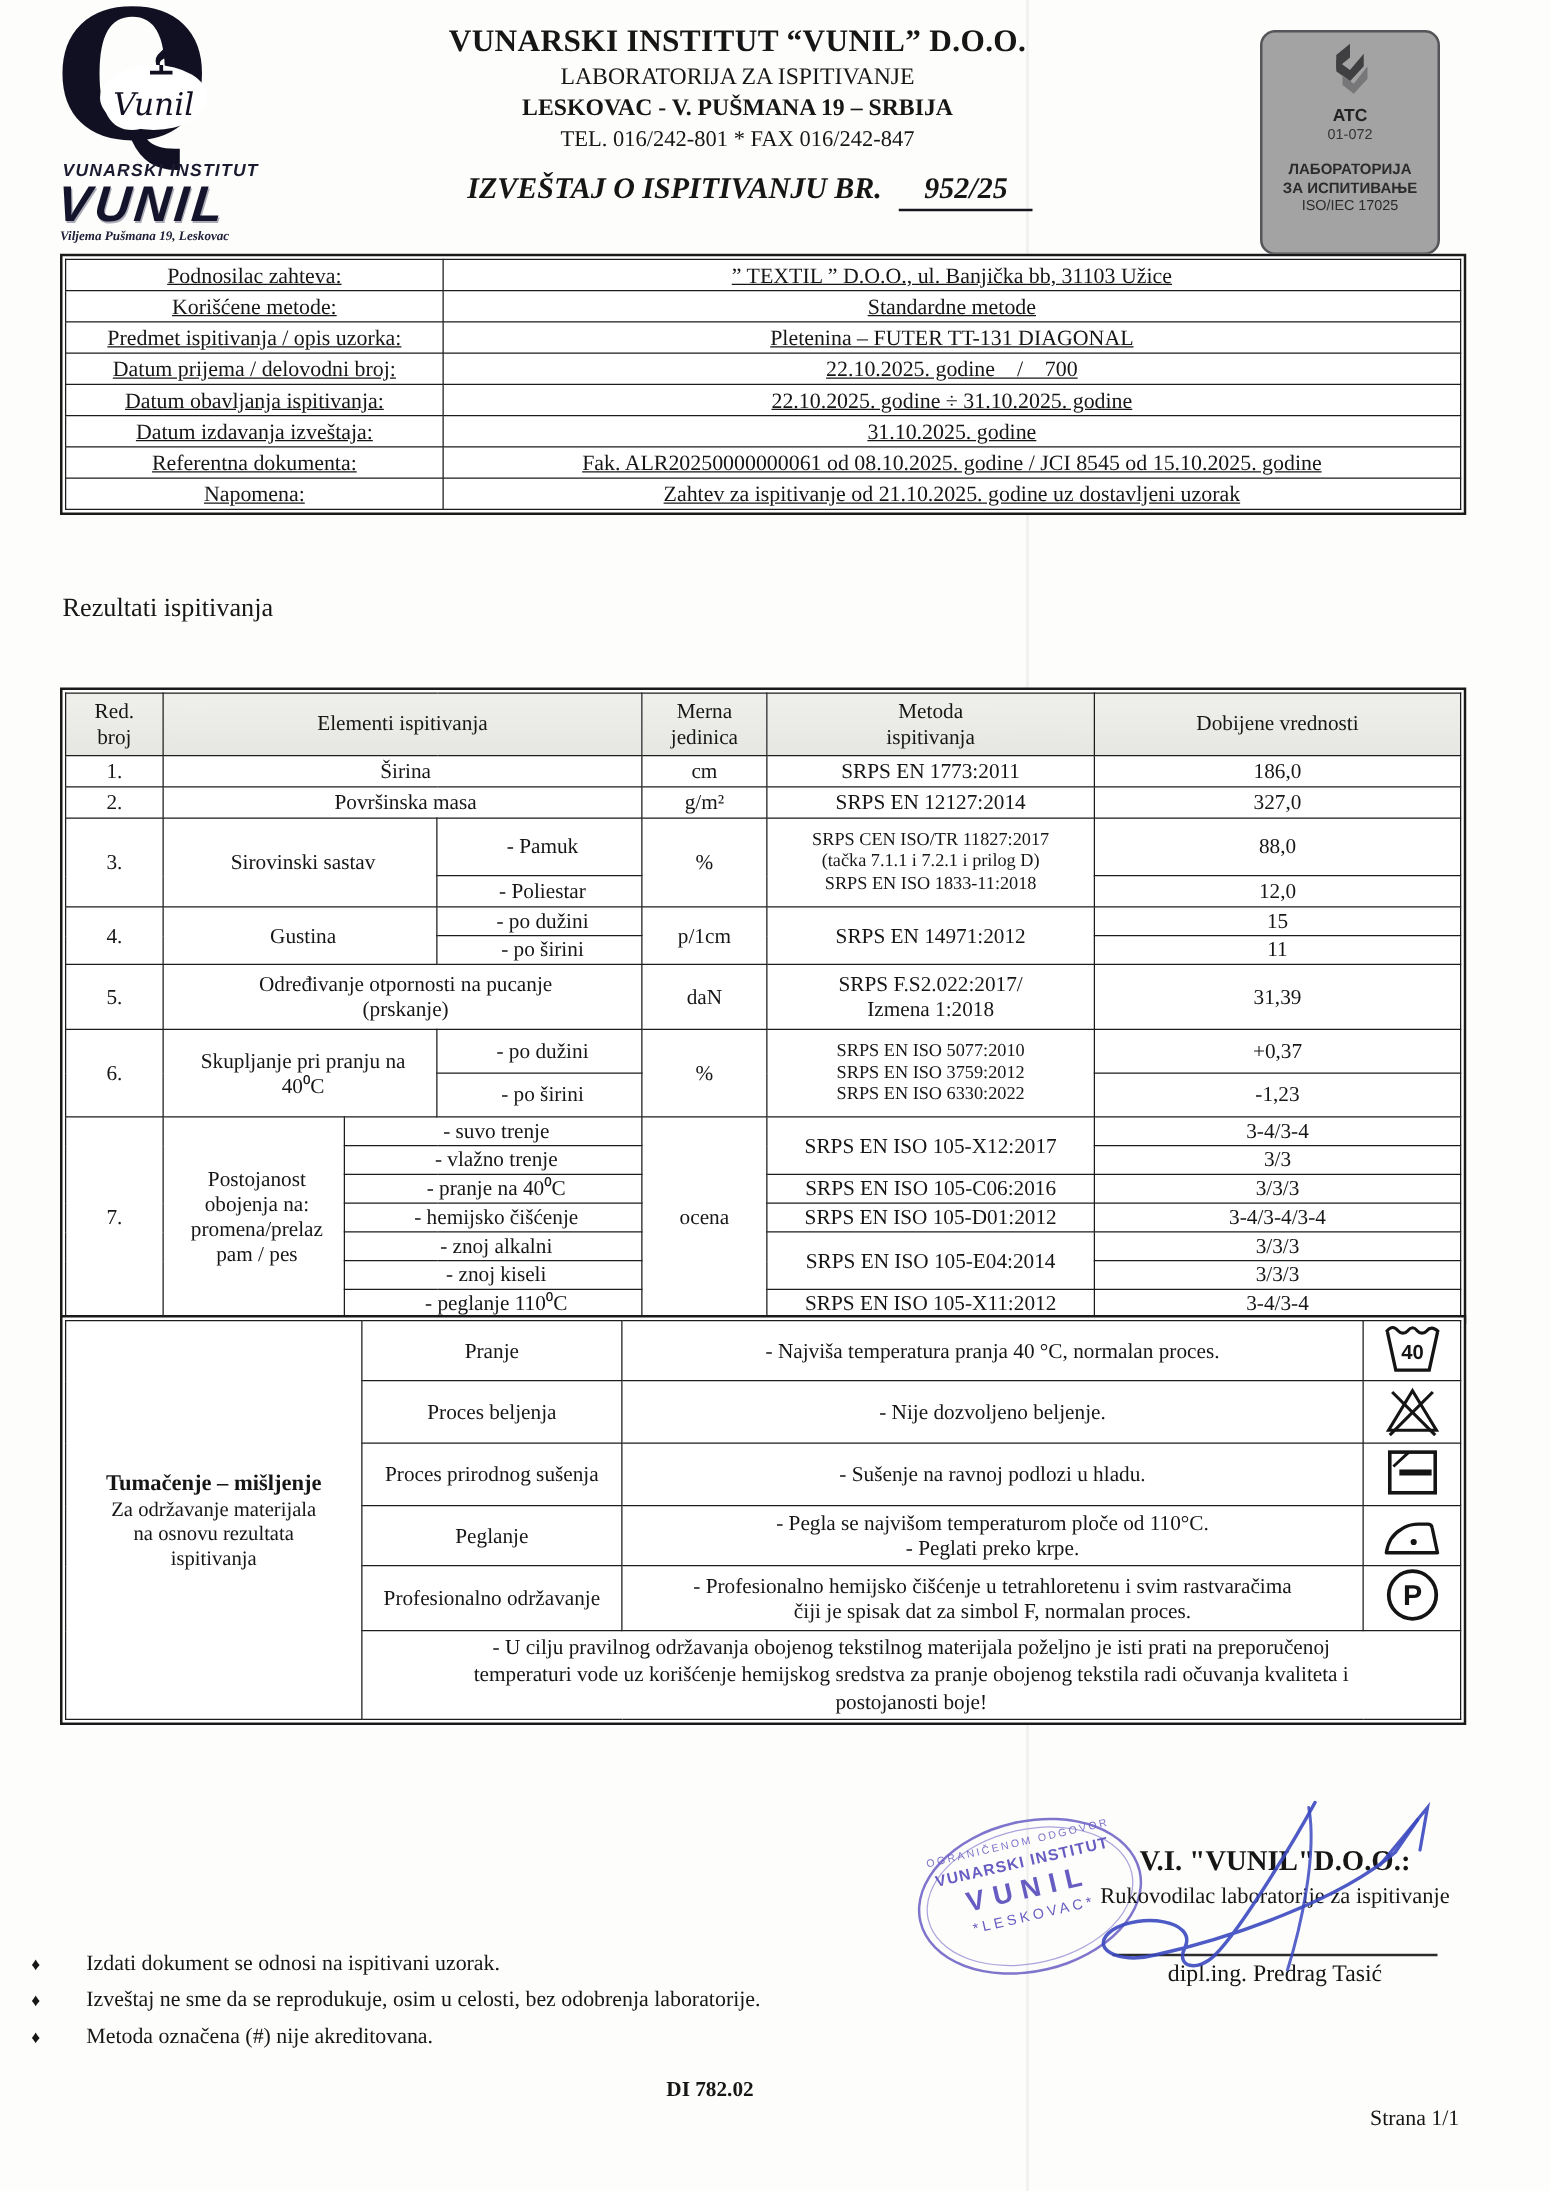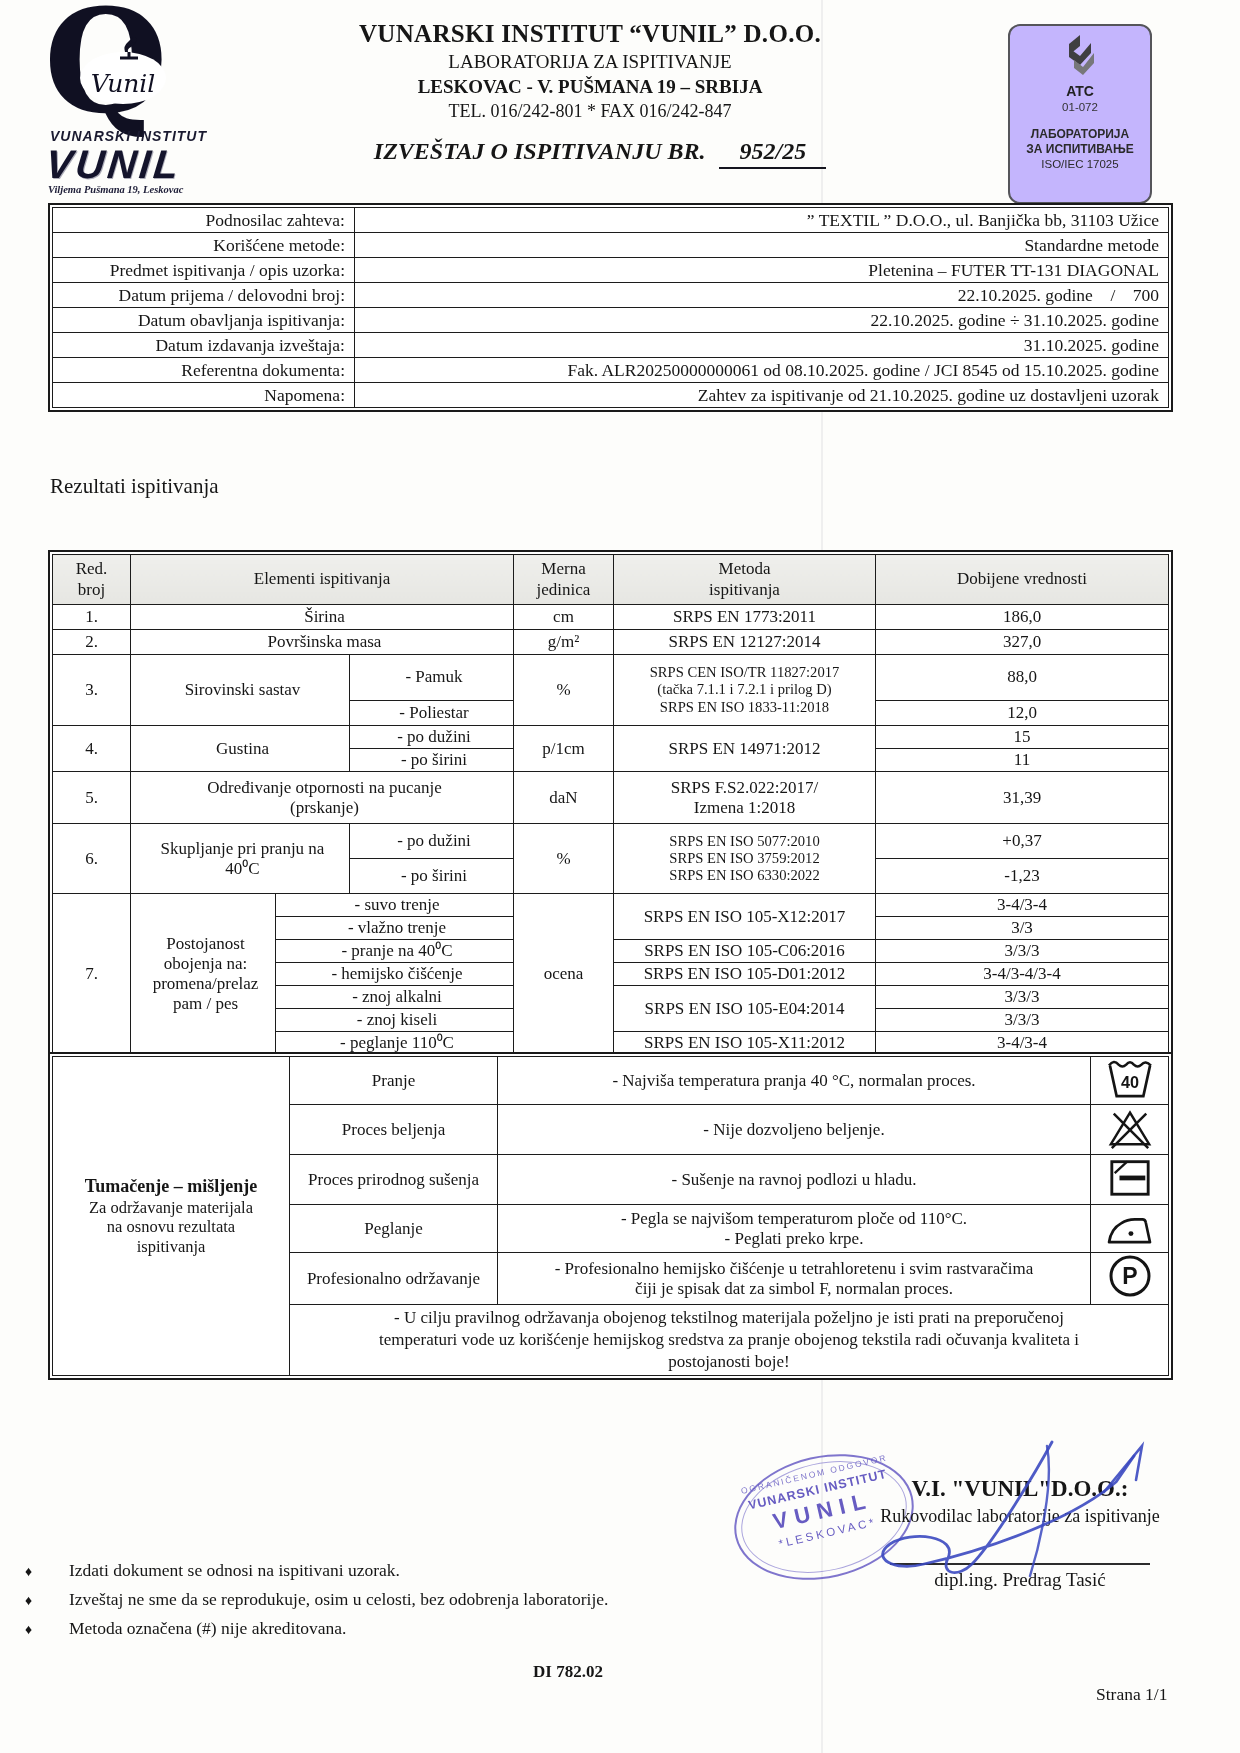--- a/index.html
+++ b/index.html
@@ -24,33 +24,33 @@
   .org-block{position:absolute;left:280px;top:20px;width:620px;text-align:center;}
   .org-name{font-size:25px;font-weight:bold;letter-spacing:.3px;}
   .org-lab{font-size:19px;font-weight:normal;margin-top:3px;}
   .org-addr{font-size:19px;margin-top:3px;font-weight:bold;}
   .org-tel{font-size:18px;margin-top:3px;}
   .title-row{position:absolute;left:280px;top:138px;width:640px;display:flex;justify-content:center;
              align-items:baseline;gap:14px;}
   .rep-title{font-size:24px;font-weight:bold;font-style:italic;}
   .rep-no{font-size:24px;font-weight:bold;font-style:italic;border-bottom:2.5px solid #15151f;padding:0 20px 2px 20px;}
   .badge{position:absolute;left:1008px;top:24px;width:140px;height:176px;border:2px solid #55555a;
-         border-radius:12px;background:#c4b5fd;text-align:center;font-family:"Liberation Sans",sans-serif;}
+         border-radius:12px;background:#a3a3a3;text-align:center;font-family:"Liberation Sans",sans-serif;}
   .badge-atc{font-size:14px;font-weight:bold;color:#222;margin-top:1px;}
   .badge-code{font-size:11.5px;color:#333;margin-top:2px;}
   .badge-lab{font-size:12px;font-weight:bold;color:#2b2b2b;line-height:1.25;margin-top:14px;}
   .badge-iso{font-size:11.5px;color:#2b2b2b;margin-top:1px;}
 
   
   .dbl{position:absolute;border:2px solid #1a1a1a;padding:2px;background:#fff;}
   table{border-collapse:collapse;table-layout:fixed;width:1116px;background:#fff;}
   td,th{border:1.6px solid #1c1c1c;font-size:17px;padding:1px 4px;vertical-align:middle;
         text-align:center;font-weight:normal;line-height:1.18;overflow:hidden;}
   .info-wrap{left:48px;top:203px;}
-  .info-wrap td{height:22px;text-align:right;padding:1px 9px;font-size:17.5px;}
+  .info-wrap td{height:22px;text-align:center;padding:1px 9px;font-size:17.5px;text-decoration:underline;}
   .rez-head{position:absolute;left:50px;top:474px;font-size:21px;}
   .res-wrap{left:48px;top:550px;}
   .res-wrap th{background:linear-gradient(#efefec,#e6e6e2);font-size:17px;}
   .ta-l{text-align:center;padding-left:9px !important;}
   .ml{white-space:pre-line;}
   .sm{font-size:14.6px;}
   .care-wrap{left:48px;top:1052px;}
   .care-wrap td{text-align:center;padding:2px 9px;}
   .side-cell{text-align:center !important;}
   .side-title{font-weight:bold;font-size:18px;}

